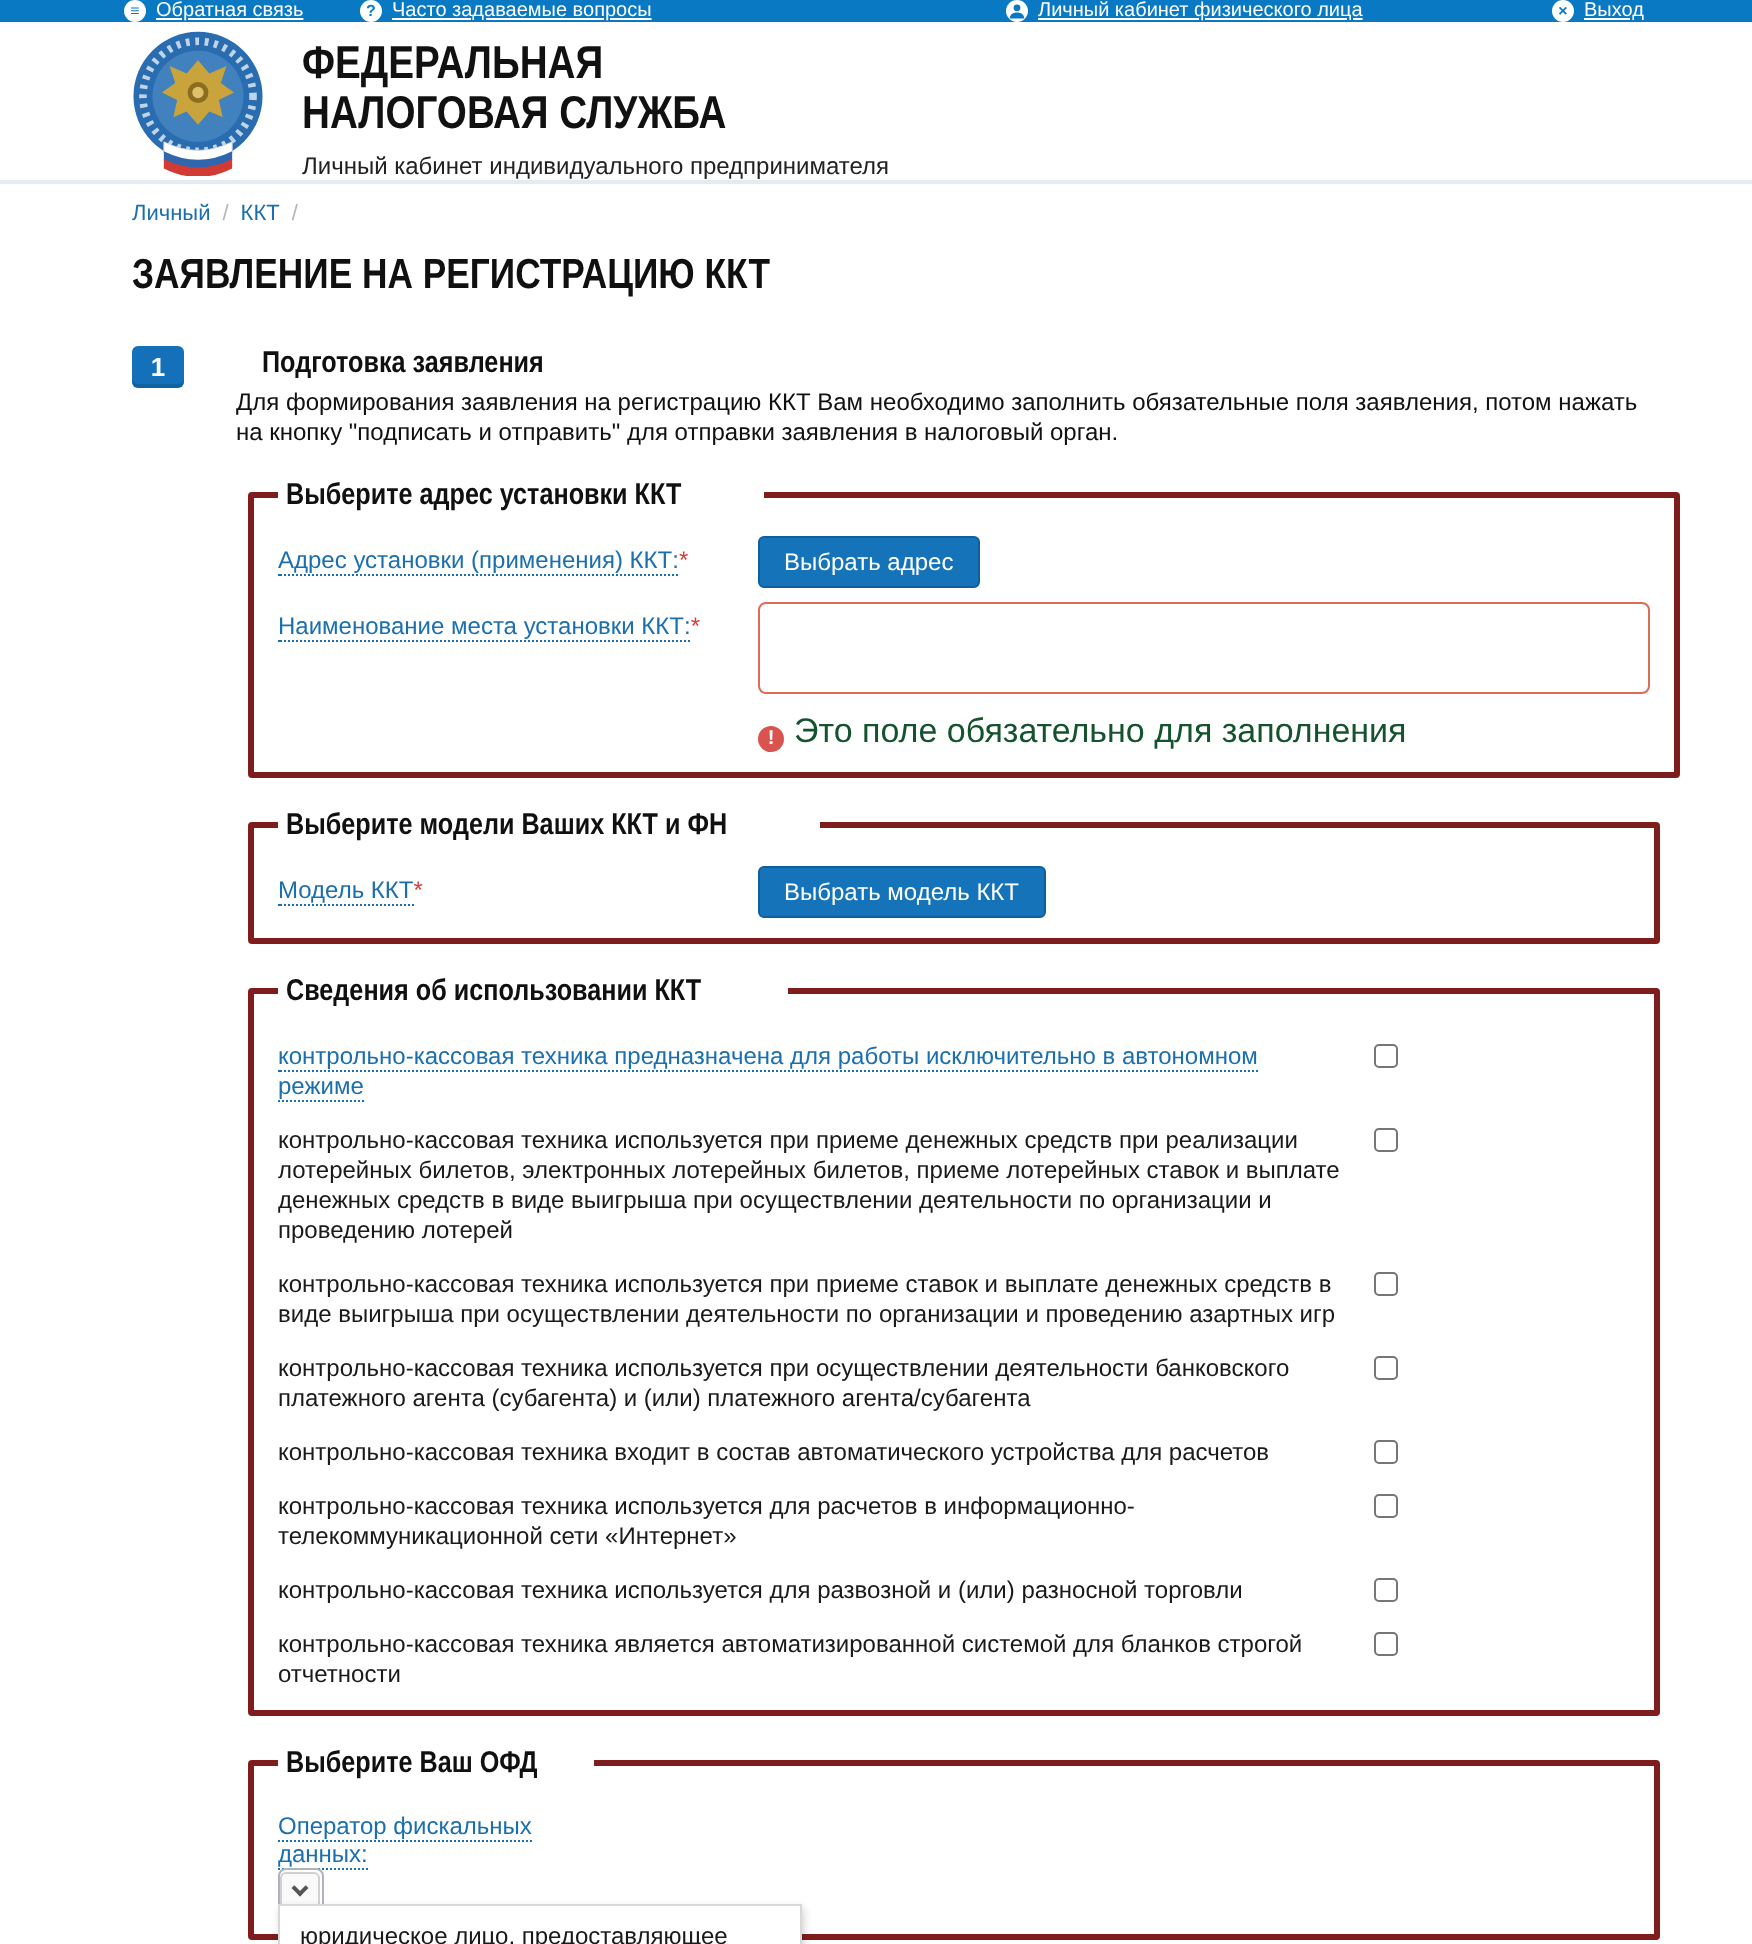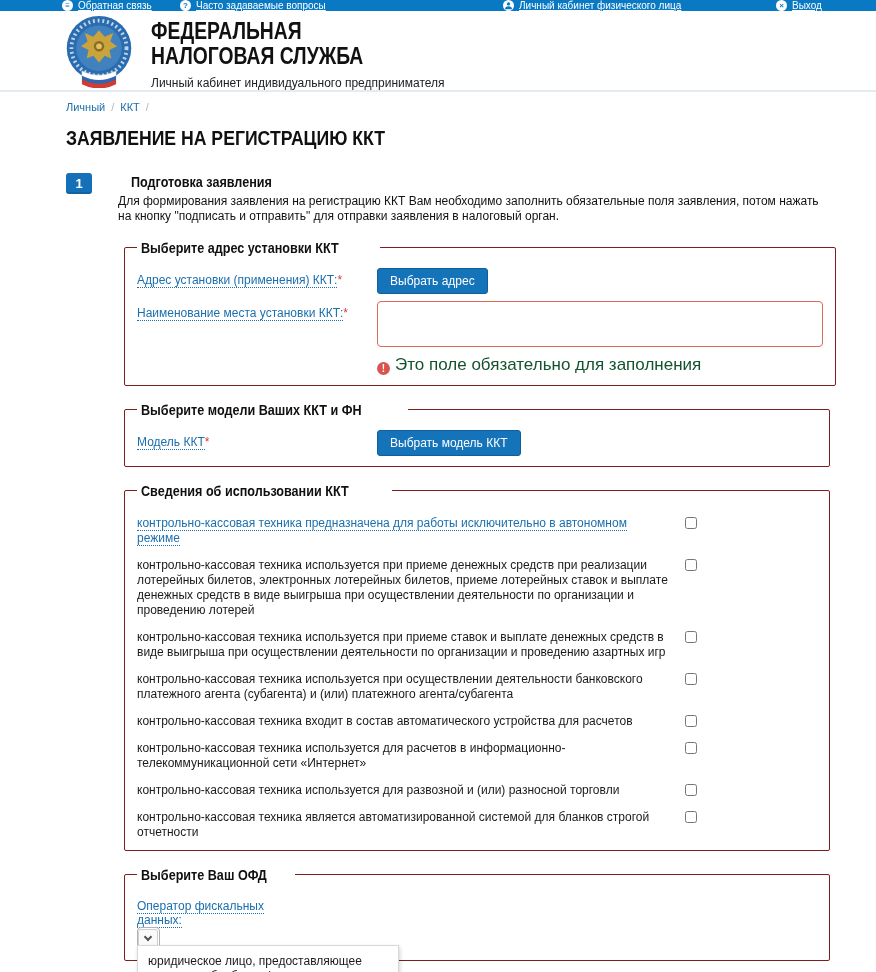--- a/index.html
+++ b/index.html
@@ -37,21 +37,21 @@
   .step { display:flex; align-items:flex-start; }
   .step1 { margin-top:0; } .step2 { margin-top:30px; }
   .step-badge { width:26px; height:21px; background:#1470b8; color:#fff; border-radius:3px;
                 font-size:13px; font-weight:bold; display:flex; align-items:center; justify-content:center;
                 flex:0 0 auto; box-shadow:inset 0 -2px 0 rgba(0,0,0,.12); }
   .step-body { flex:1; margin-left:26px; min-width:0; }
   .step-title { font-size:15px; font-weight:bold; color:#101010;padding-left:13px; }
   .step-desc { font-size:12px; line-height:15px; margin-top:4px; color:#111; }
 
   
-  fieldset { border:1px solid #7f1d1d; border-radius:2px; margin:15px 0 0 6px; padding:5px 12px 10px; }
+  fieldset { border:3px solid #7f1d1d; border-radius:2px; margin:15px 0 0 6px; padding:5px 12px 10px; }
   legend { font-size:15px; font-weight:bold; padding:0 4px; color:#101010; }
 
   .f-row { display:flex; align-items:flex-start; margin-top:7px; }
   .f-label { width:240px; font-size:12px; padding-top:5px; flex:0 0 auto; }
   .lbl-link { color:#1b6fae; border-bottom:1px dotted #1b6fae; cursor:pointer; }
   .req { color:#d43f3a; }
 
   .btn { display:inline-block; background:#1573ba; color:#fff; font-size:12px; border:1px solid #0f5f9e;
          border-radius:3px; padding:5px 12px; cursor:pointer; font-family:inherit; }
 

